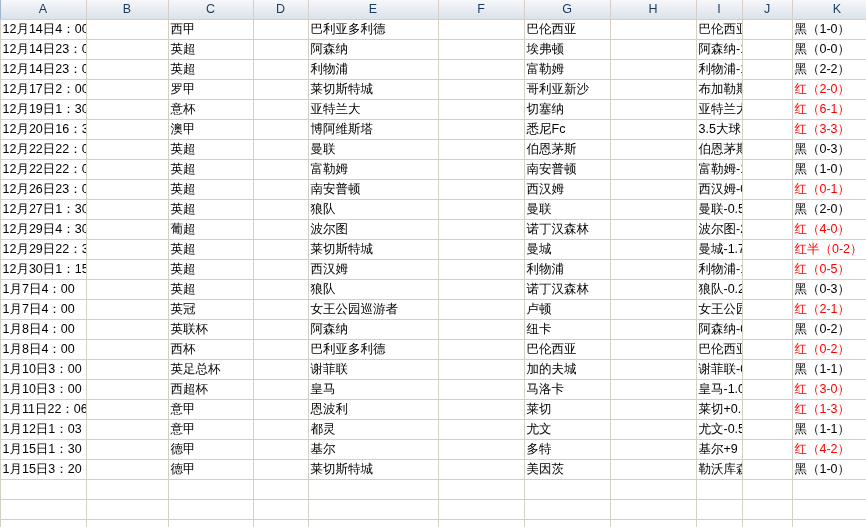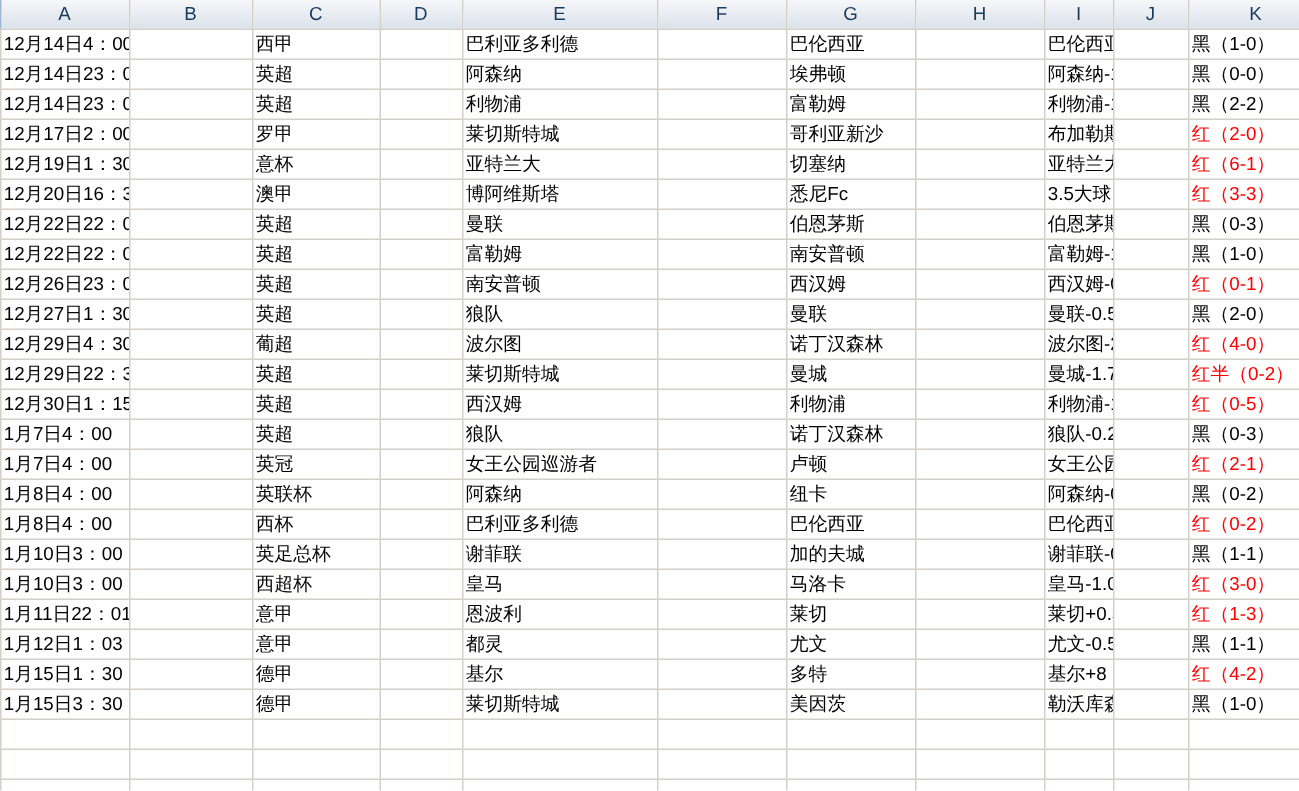--- a/index.html
+++ b/index.html
@@ -364,21 +364,21 @@
           <td class="data c-e">皇马</td>
           <td class="data c-f"></td>
           <td class="data c-g">马洛卡</td>
           <td class="data c-h"></td>
           <td class="data c-i">皇马-1.0</td>
           <td class="data c-j"></td>
           <td class="data c-k red">红（3-0）</td>
         </tr>
         <tr>
           <td class="rowhead">257</td>
-          <td class="data c-a">1月11日22：01</td>
+          <td class="data c-a">1月11日22：06</td>
           <td class="data c-b"></td>
           <td class="data c-c">意甲</td>
           <td class="data c-d"></td>
           <td class="data c-e">恩波利</td>
           <td class="data c-f"></td>
           <td class="data c-g">莱切</td>
           <td class="data c-h"></td>
           <td class="data c-i">莱切+0.5</td>
           <td class="data c-j"></td>
           <td class="data c-k red">红（1-3）</td>
@@ -400,27 +400,27 @@
         <tr>
           <td class="rowhead">259</td>
           <td class="data c-a">1月15日1：30</td>
           <td class="data c-b"></td>
           <td class="data c-c">德甲</td>
           <td class="data c-d"></td>
           <td class="data c-e">基尔</td>
           <td class="data c-f"></td>
           <td class="data c-g">多特</td>
           <td class="data c-h"></td>
-          <td class="data c-i">基尔+8</td>
+          <td class="data c-i">基尔+9</td>
           <td class="data c-j"></td>
           <td class="data c-k red">红（4-2）</td>
         </tr>
         <tr>
           <td class="rowhead">260</td>
-          <td class="data c-a">1月15日3：30</td>
+          <td class="data c-a">1月15日3：20</td>
           <td class="data c-b"></td>
           <td class="data c-c">德甲</td>
           <td class="data c-d"></td>
           <td class="data c-e">莱切斯特城</td>
           <td class="data c-f"></td>
           <td class="data c-g">美因茨</td>
           <td class="data c-h"></td>
           <td class="data c-i">勒沃库森-1.5</td>
           <td class="data c-j"></td>
           <td class="data c-k blk">黑（1-0）</td>

